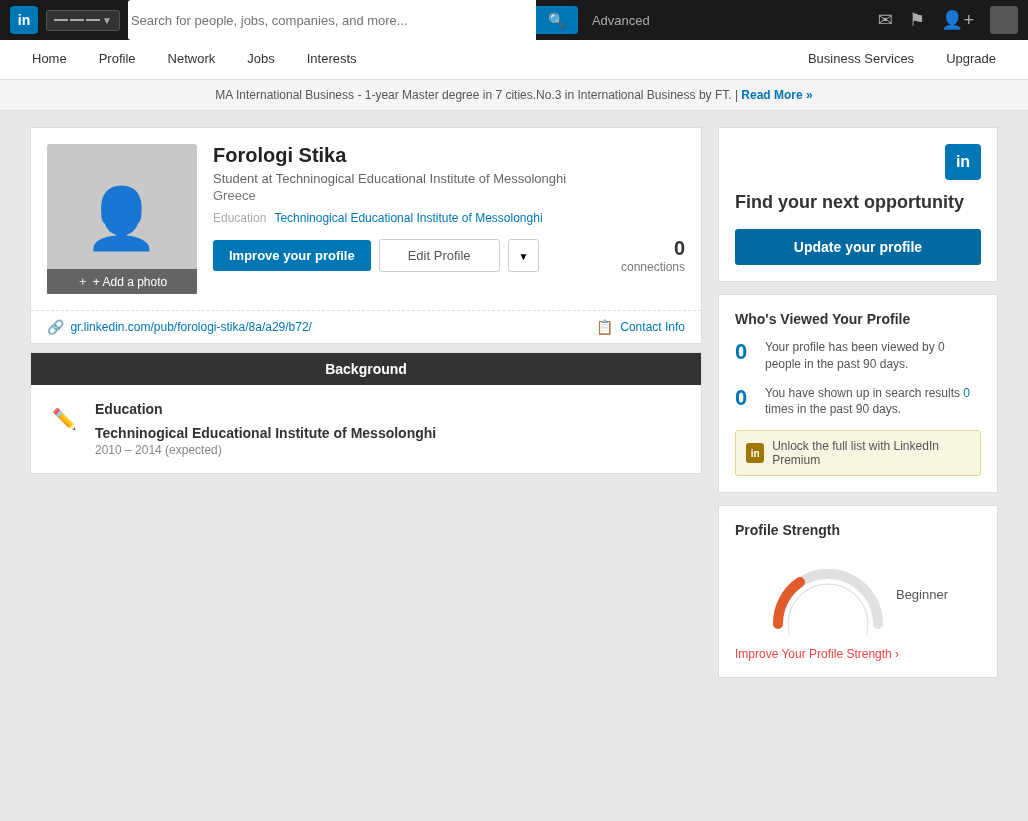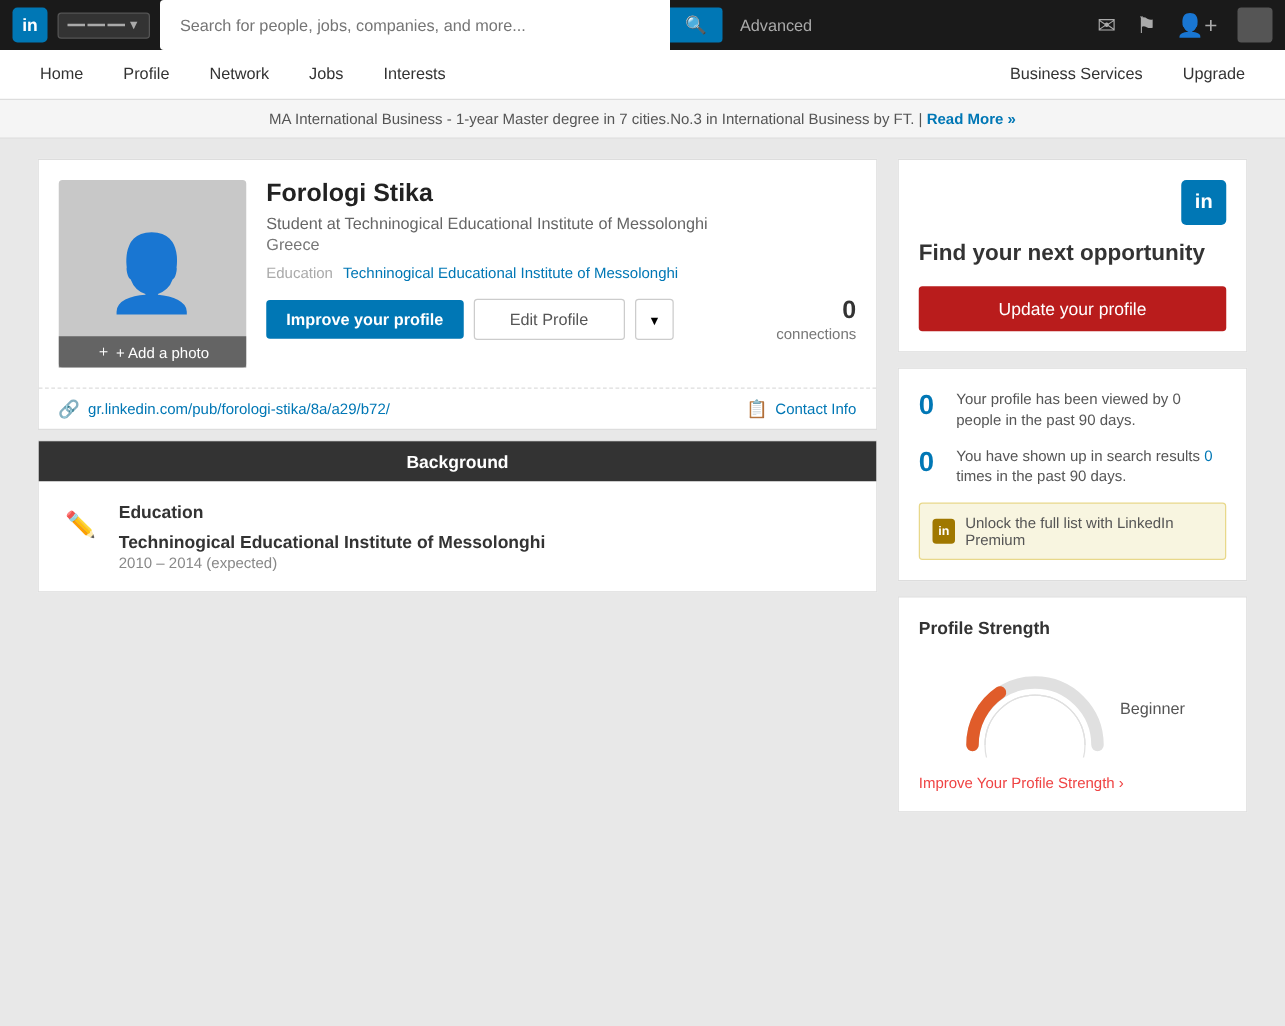--- a/index.html
+++ b/index.html
@@ -31,21 +31,21 @@
       display: flex; align-items: center; gap: 2px;
     }
     .hamburger-bar { width: 14px; height: 2px; background: #aaa; display: block; }
     .search-bar {
       display: flex; align-items: center; flex: 1; max-width: 450px;
     }
     .search-input {
       flex: 1;
       height: 40px;
       border: none;
-      padding: 0 16px;
+      padding: 0 3px;
       font-size: 13px;
       outline: none;
       border-radius: 3px 0 0 3px;
     }
     .search-btn {
       background: #0077b5;
       border: none;
       height: 28px;
       padding: 0 12px;
       cursor: pointer;
@@ -240,24 +240,24 @@
       width: 36px; height: 36px;
       background: #0077b5;
       border-radius: 4px;
       display: flex; align-items: center; justify-content: center;
       color: white; font-weight: bold; font-size: 16px;
       margin-left: auto;
       margin-bottom: 12px;
     }
     .find-heading { font-size: 18px; font-weight: bold; color: #333; margin-bottom: 16px; }
     .btn-update-profile {
-      background: #b91c1c;
+      background: #0369a1;
       color: white; border: none;
       padding: 10px 20px;
-      font-size: 14px; font-weight: normal;
+      font-size: 14px; font-weight: bold;
       border-radius: 3px; cursor: pointer;
       width: 100%;
     }
 
     
     .views-card {
       background: white;
       border: 1px solid #ddd;
       padding: 16px;
       margin-bottom: 12px;
@@ -416,20 +416,21 @@
 
     <div class="opportunity-card">
       <div style="display:flex;justify-content:flex-end;">
         <div class="li-logo-sm">in</div>
       </div>
       <div class="find-heading">Find your next opportunity</div>
       <button class="btn-update-profile">Update your profile</button>
     </div>
 
     <div class="views-card">
+      <div class="views-heading">Who's Viewed Your Profile</div>
 
       <div class="view-stat">
         <div class="stat-num">0</div>
         <div class="stat-text">Your profile has been viewed by 0 people in the past 90 days.</div>
       </div>
 
       <div class="view-stat">
         <div class="stat-num">0</div>
         <div class="stat-text">
           <span>You have shown up in search results </span><a style="color:#0077b5;">0</a><span> times in the past 90 days.</span>

